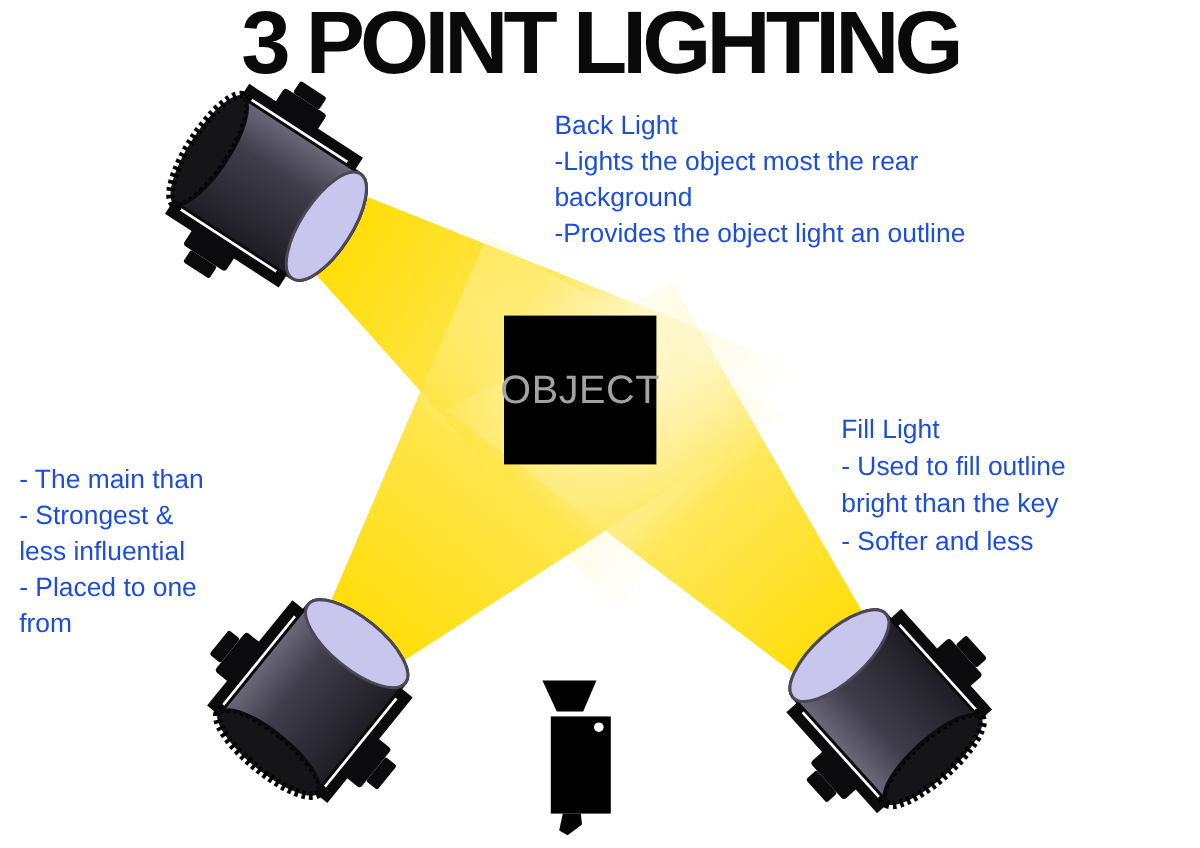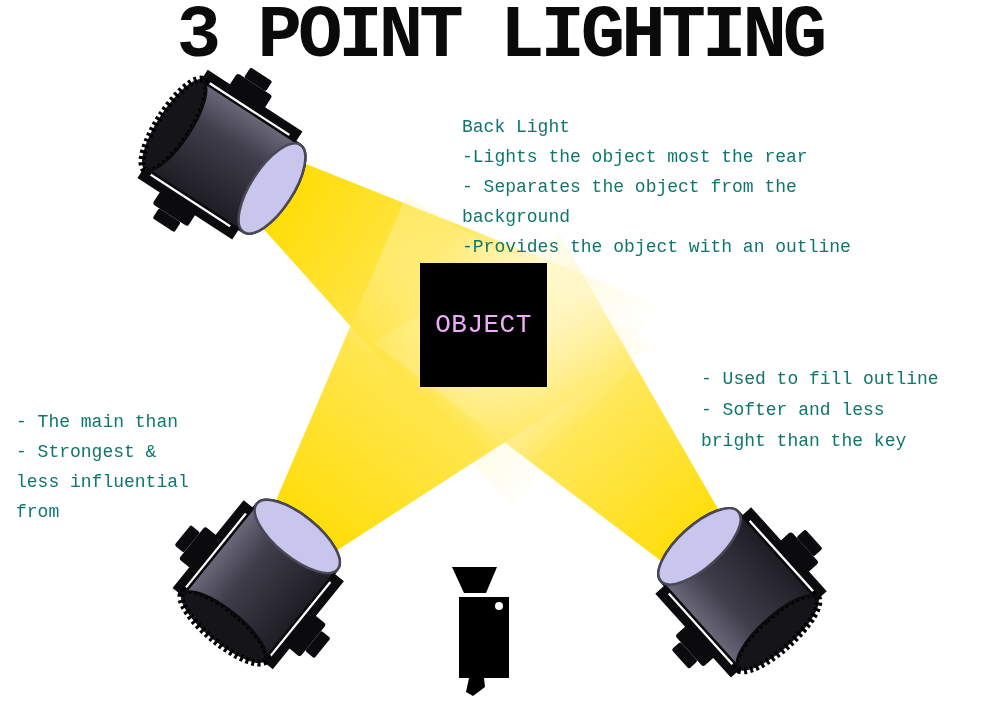--- a/index.html
+++ b/index.html
@@ -1,42 +1,42 @@
 <!DOCTYPE html>
 <html><head>
 <meta charset="utf-8">
 <style>
   html,body{margin:0;padding:0;background:#ffffff;}
   .canvas{
     position:relative;
     width:1000px;height:707px;
     background:#ffffff;
     overflow:hidden;
-    font-family:Liberation Mono, monospace;
+    font-family:Liberation Sans, sans-serif;
     color:#101010;
   }
   .gfx{position:absolute;left:0;top:0;}
   .page-title{
     position:absolute;left:0;top:-6px;width:1000px;
     text-align:center;
     font-size:74px;line-height:84px;font-weight:bold;
     letter-spacing:-4px;color:#0a0a0a;white-space:nowrap;
   }
-  .txtblock{position:absolute;font-size:18px;line-height:30px;color:#0f766e;margin-top:22px;}
+  .txtblock{position:absolute;font-size:22px;line-height:30px;color:#1d4ed8;}
   .txtblock .ln{white-space:nowrap;}
   .back-text{left:462px;top:90px;}
   .key-text{left:16px;top:385px;}
   .fill-text{left:701px;top:342px;line-height:31px;}
   .object-box{
     position:absolute;left:420px;top:263px;width:127px;height:124px;
     background:#000000;
     display:flex;align-items:center;justify-content:center;
   }
   .object-box span{
-    color:#f0abfc;font-size:26px;letter-spacing:0.5px;
+    color:#a3a3a3;font-size:33px;letter-spacing:0.5px;
   }
 </style>
 </head>
 <body>
 
 <div class="canvas">
 
   <svg class="gfx" width="1000" height="707" viewBox="0 0 1000 707">
     <defs>
       <linearGradient id="beamBack" gradientUnits="userSpaceOnUse" x1="272" y1="188" x2="624" y2="417">
@@ -102,31 +102,32 @@
 
   <div class="page-title">3 POINT LIGHTING</div>
 
   <div class="object-box">
     <span>OBJECT</span>
   </div>
 
   <div class="txtblock back-text">
     <div class="ln">Back Light</div>
     <div class="ln">-Lights the object most the rear</div>
-    <div class="ln">- Separates the object from the</div>
     <div class="ln">background</div>
-    <div class="ln">-Provides the object with an outline</div>
+    <div class="ln">-Provides the object light an outline</div>
   </div>
 
   <div class="txtblock key-text">
     <div class="ln">- The main than</div>
     <div class="ln">- Strongest &amp;</div>
     <div class="ln">less influential</div>
+    <div class="ln">- Placed to one</div>
     <div class="ln">from</div>
   </div>
 
   <div class="txtblock fill-text">
+    <div class="ln">Fill Light</div>
     <div class="ln">- Used to fill outline</div>
+    <div class="ln">bright than the key</div>
     <div class="ln">- Softer and less</div>
-    <div class="ln">bright than the key</div>
   </div>
 
 </div>
 
 </body></html>

